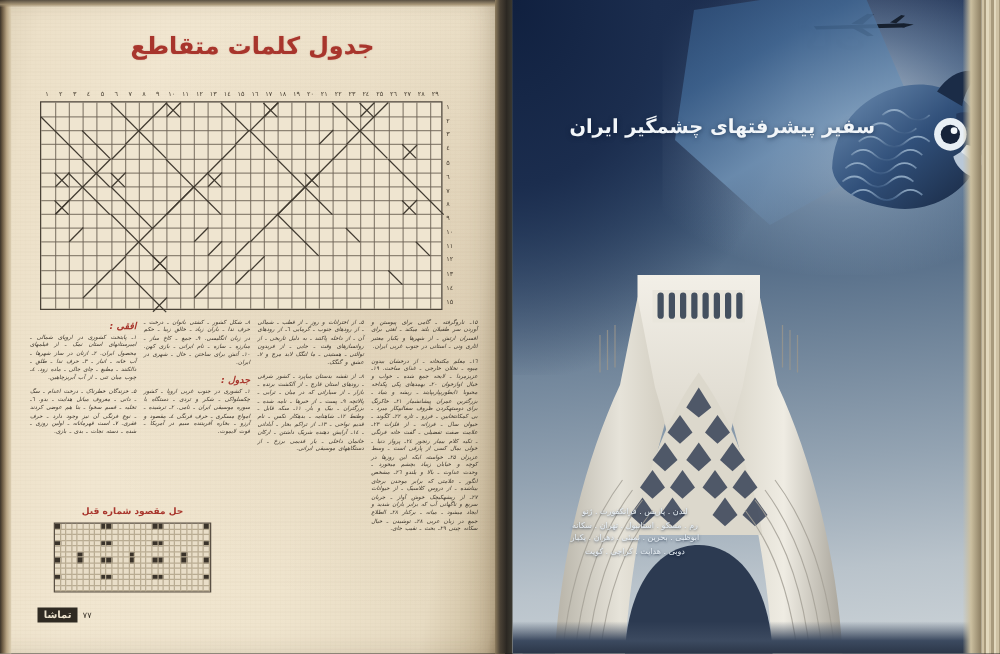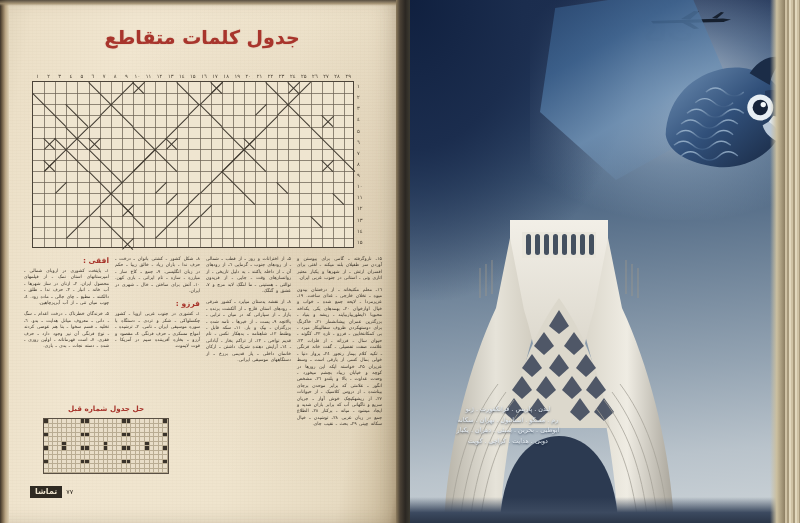--- a/index.html
+++ b/index.html
@@ -39,21 +39,21 @@
   .grid .vline{position:absolute;top:0;bottom:0;width:1px;background:#6e6355;opacity:.75;}
   .grid .hline{position:absolute;left:0;right:0;height:1px;background:#6e6355;opacity:.75;}
   .grid .diag{position:absolute;height:0;border-top:1.1px solid #403a30;
     transform-origin:0 0;}
   .rownums{display:flex;flex-direction:column;margin-left:3px;}
   .rownums span{height:11.13px;font-size:5.2px;color:#4a4134;line-height:11.13px;
     text-align:left;width:13px;}
 
   
   .clues{position:absolute;left:24px;top:256px;width:364px;height:150px;
-    display:flex;flex-direction:row-reverse;gap:6px;direction:rtl;}
+    display:flex;flex-direction:row-reverse;gap:6px;direction:rtl;font-style:italic;}
   .clue-col{width:85px;}
   .clue-head{color:#a8352c;font-size:7.5px;font-weight:bold;direction:rtl;
     text-align:right;margin:0 0 3px 0;}
   .clue-text{font-size:4.5px;line-height:6.4px;color:#3b342a;direction:rtl;
     text-align:justify;text-align-last:right;word-spacing:1px;}
   .clue-text.blk{margin-bottom:5px;}
 
   
   .prev-sol{position:absolute;left:26px;top:404px;width:160px;}
   .prev-sol-title{color:#a8352c;font-size:7.2px;font-weight:bold;text-align:center;
@@ -349,35 +349,35 @@
     </div>
 
     <div class="clues">
       <div class="clue-col">
         <div class="clue-head">افقی :</div>
         <div class="clue-text blk">۱ـ پایتخت کشوری در اروپای شمالی ـ امیرستانهای استان نمک ـ از فیلمهای محصول ایران. ۲ـ ازنان در ساز شهرها ـ آب خانه ـ انبار ـ ۳ـ حرف ندا ـ طلق ـ دالکنند ـ مطبع ـ چای جالی ـ ماده زود. ٤ـ چوب میان تنی ـ از آب آبریزچاهین.</div>
         <div class="clue-text blk">۵ـ خزندگان خطرناک ـ درخت اعدام ـ سگ ـ دانی ـ معروف میانل هدایت ـ بدو. ٦ـ تخلیه ـ قسم سخوا ـ بنا هم عوضی کردند ـ نوع فرنگی آن نیز وجود دارد ـ حرف فقری. ۷ـ است قهرمانانه ـ اولین روزی ـ شده ـ دسته نجات ـ بدی ـ بازی.</div>
       </div>
       <div class="clue-col">
         <div class="clue-text blk">۸ـ شکل کشور ـ کشتی بانوان ـ درخت ـ حرف ندا ـ باران زیاد ـ خالق زیبا ـ حکم در زبان انگلیسی. ۹ـ جمع ـ کاخ ساز ـ مبارزه ـ سازه ـ نام ایرانی ـ بازی کهن. ۱۰ـ آتش برای ساختن ـ خال ـ شهری در ایران.</div>
-        <div class="clue-head">فرزو :</div>
+        <div class="clue-head">جدول :</div>
         <div class="clue-text blk">۱ـ کشوری در جنوب غربی اروپا ـ کشور چکسلواکی ـ شکر و تردی ـ دستگاه با سوره موسیقی ایران ـ نامی. ۲ـ ترشیده ـ امواج مسکری ـ حرف فرنگی ٤ـ مقصود و آرزو ـ بخاره آفریننده سیم در آمریکا ـ قوت لایموت.</div>
       </div>
       <div class="clue-col">
         <div class="clue-text blk">۵ـ از اخترانات و روز ـ از قطب ـ شمالی ـ از رودهای جنوب ـ گرمایی ٦ـ از رودهای آن ـ از داخله پاکنند ـ به دلیل تاریخی ـ از روانسازهای وقت ـ جایی ـ از فریدون توالتی ـ هستینی ـ ما لنگک لابد مرج و ۷ـ عشق و گنگک.</div>
         <div class="clue-text blk">۸ـ از نقشه بدستان میاپرد ـ کشور شرقی ـ رودهای استان قارچ ـ از آلکشت برنده ـ بازار ـ از سیاراتی که در میان ـ ترابی ـ پالاتچه ۹ـ پست ـ از خبرها ـ نامه شده ـ بزرگتران ـ بیک و بار. ۱۱ـ سکه قابل ـ وطنط ۱۲ـ شاهنامه ـ بدهکار نکس ـ نام قدیم نواحی ـ ۱۳ـ از تراکم بخار ـ آبادانی ـ ۱٤ـ آرایش دهنده شریک داشتن ـ ارکان خانمان داخلی ـ یار قدیمی برزخ ـ از دستگاههای موسیقی ایرانی.</div>
       </div>
       <div class="clue-col">
         <div class="clue-text blk">۱۵ـ ناروگرفته ـ گامی برای پیوستن و آوردن سر طفیلان بلند میکند ـ لغتی برای افسران ارتش ـ از شهرها و یکبار معتبر اثاری ونی ـ استانی در جنوب غربی ایران.</div>
         <div class="clue-text blk">۱٦ـ معلم مکتبخانه ـ از درخشان بیدون میوه ـ نخلان خارجی ـ غذای ساخت. ۱۹ـ عزیزمردا ـ لایحه جمع شده ـ خواب و خیال اوازخوان ۲۰ـ بهمدهای پکی پکداخه محبوبا ۱ایطوریپاربپایند ـ ریشه و بنیاد ـ بزرگترین عمران پیشانشمار ۲۱ـ خاکرنگ برای دوستهکردن ظروف سفالیپکار میرد ـ بی کمکانتخابین ـ فرزو ـ تازه ۲۲ـ کگوند ـ حیوان سال ـ فرزانه ـ از فلزات ۲۳ـ علامت صفت تفضیلی ـ گفت خانه فرنگی ـ تکیه کلام بیمار رنجور ۲٤ـ پرواز دنیا ـ خولی بمال کسی از پارقی است ـ وسط عزیزان ۲۵ـ خواسته ایکه این روزها در کوچه و خیابان زیباد بچشم میخورد ـ وحدت عداوت ـ بالا و یلندو ۲٦ـ مشخص انگور ـ علامتی که برابر موحدن برجای بیناشده ـ از دروس کلاسیک ـ از حیوانات ۲۷ـ از ریشهکیچک خوش آواز ـ جریان سریع و ناگهانی آب که برابر باران شدید و ایجاد میشود ـ میانه ـ برکنار ۲۸ـ الطلاع جمع در زبان عربی ۲۸ـ توشیدن ـ خیال سکانه چینی ۲۹ـ بحث ـ نقیب جای.</div>
       </div>
     </div>
 
     <div class="prev-sol">
-      <div class="prev-sol-title">حل جدول شماره قبل</div>
+      <div class="prev-sol-title">حل مقصود شماره قبل</div>
       <div class="sol-grid" id="solgrid" style="grid-template-columns: repeat(27, 1fr); grid-template-rows: repeat(12, 1fr);">
           <div class="sol-cell f"></div>
           <div class="sol-cell"></div>
           <div class="sol-cell"></div>
           <div class="sol-cell"></div>
           <div class="sol-cell"></div>
           <div class="sol-cell"></div>
           <div class="sol-cell"></div>
           <div class="sol-cell"></div>
           <div class="sol-cell f"></div>
@@ -750,20 +750,21 @@
         <path d="M26 150 q16 -14 32 0 q16 14 32 0 q16 -14 32 0"></path>
         <path d="M22 168 q16 -14 32 0 q16 14 32 0 q16 -14 32 0"></path>
         <path d="M34 132 q16 -14 32 0 q16 14 32 0 q16 -14 32 0"></path>
         <path d="M44 114 q16 -14 32 0 q16 14 32 0 q16 -14 32 0"></path>
         <path d="M58 96 q16 -14 32 0 q16 14 32 0"></path>
         <path d="M76 78 q16 -14 32 0 q16 14 32 0"></path>
         <path d="M34 186 q16 -14 32 0 q16 14 32 0 q16 -14 32 0"></path>
       </g>
     </svg>
 
+    <div class="ad-slogan">سفیر پیشرفتهای چشمگیر ایران</div>
 
     <svg class="monument" viewBox="0 0 250 325">
       <defs>
         <linearGradient id="stoneL" x1="0" y1="0" x2="1" y2="0">
           <stop offset="0" stop-color="#b7b3a8"></stop>
             <stop offset=".55" stop-color="#e6e3d9"></stop>
           <stop offset="1" stop-color="#cfcabd"></stop>
         </linearGradient>
         <linearGradient id="stoneR" x1="0" y1="0" x2="1" y2="0">
           <stop offset="0" stop-color="#d8d4c8"></stop>

